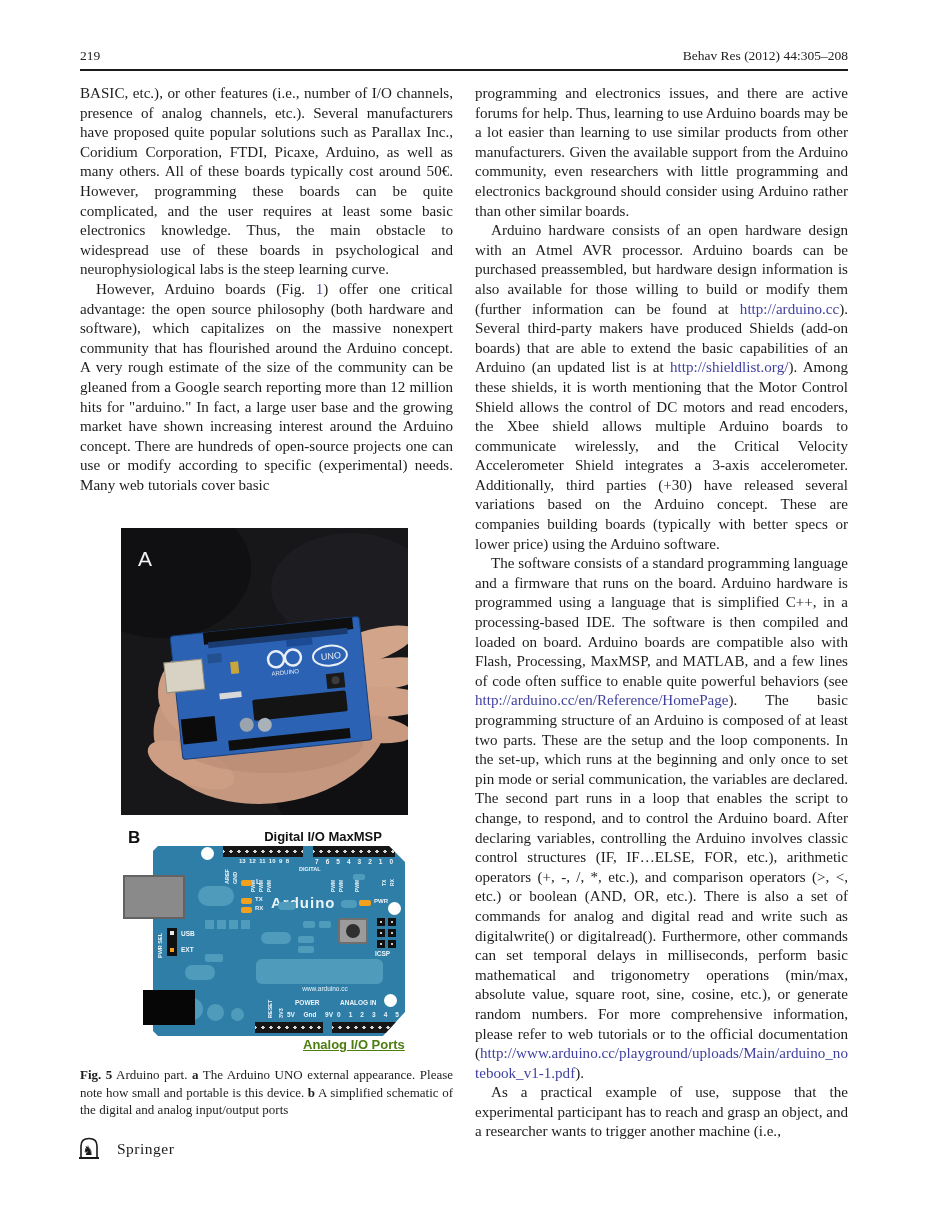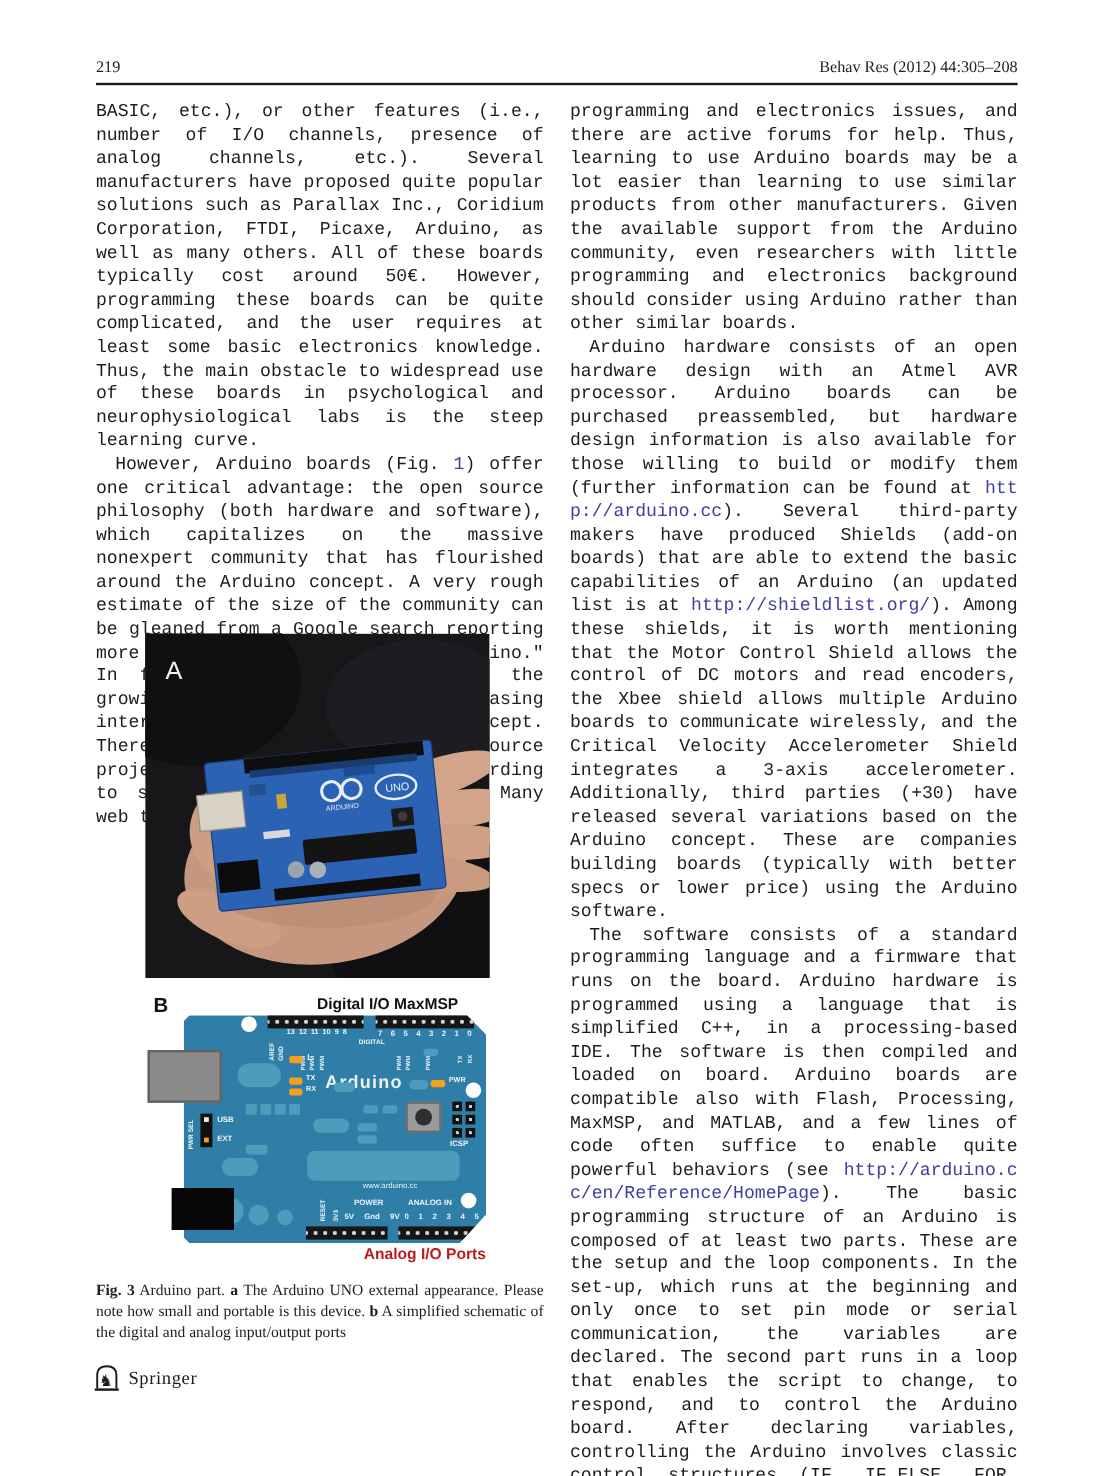--- a/index.html
+++ b/index.html
@@ -5,37 +5,37 @@
   html,body{margin:0;padding:0;background:#ffffff;}
   .page{position:relative;width:925px;height:1230px;background:#ffffff;overflow:hidden;
         font-family:"Liberation Serif",serif;color:#1c1c1c;}
   
   .hdr{position:absolute;top:48px;left:80px;width:768px;font-size:13.5px;color:#222;}
   .hdr .pgnum{position:absolute;left:0;top:0;}
   .hdr .jref{position:absolute;right:0;top:0;}
   .rule{position:absolute;left:80px;top:69px;width:768px;height:2px;background:#1a1a1a;}
   
   .col{position:absolute;top:84px;width:373px;font-size:15.1px;line-height:19.6px;
-       text-align:justify;color:#1d1d1d;font-family:Liberation Mono, monospace;}
+       text-align:justify;color:#1d1d1d;}
   .col-left{left:80px;}
   .col-right{left:475px;}
   .para{margin:0;}
   .para.indent{text-indent:16px;}
   .link{color:#3f3f9f;word-break:break-all;}
   .bold{font-weight:bold;}
   
   .photo-fig{position:absolute;left:121px;top:528px;width:287px;height:287px;}
   
   .schem{position:absolute;left:108px;top:826px;width:330px;height:236px;
          font-family:"Liberation Sans",sans-serif;}
   .panel-b{position:absolute;left:20px;top:2px;font-size:17px;font-weight:bold;color:#111;}
   .ports-top{position:absolute;left:150px;top:3px;width:130px;text-align:center;
              font-size:13px;font-weight:bold;color:#111;}
-  .ports-bottom{position:absolute;left:195px;top:211px;width:102px;text-align:center;
-                font-size:13px;font-weight:bold;color:#b91c1c;}
+  .ports-bottom{position:absolute;left:195px;top:211px;width:102px;text-align:left;
+                font-size:13px;font-weight:bold;color:#4d7c0f;text-decoration:underline;}
   .board{position:absolute;left:45px;top:20px;width:252px;height:190px;background:#2e7ea8;
          clip-path:polygon(0 5px,5px 0,236px 0,100% 16px,100% 166px,230px 100%,5px 100%,0 185px);}
   .usb{position:absolute;left:15px;top:49px;width:62px;height:44px;background:#8a8a8a;
        border:2px solid #636363;box-sizing:border-box;}
   .jack{position:absolute;left:35px;top:164px;width:52px;height:35px;background:#060606;}
   .hole{position:absolute;width:13px;height:13px;border-radius:50%;background:#fff;}
   .strip{position:absolute;height:11px;background:#161616;
          background-image:radial-gradient(circle,#d9d9d9 1.6px,rgba(0,0,0,0) 1.8px);
          background-size:8px 11px;background-position:4px 50%;}
   .deco{position:absolute;background:#4f9bbb;}
@@ -56,21 +56,21 @@
   .icsp .pin{width:8px;height:8px;background:#101010;
              background-image:radial-gradient(circle,#cfcfcf 1.3px,rgba(0,0,0,0) 1.5px);}
   .jumper{position:absolute;left:14px;top:82px;width:10px;height:28px;background:#101010;}
   .jumper .jp{position:absolute;left:3px;width:4px;height:4px;background:#e8e8e8;}
   .jumper .jp.org{background:#f3a11c;}
   
   .caption{position:absolute;left:80px;top:1066px;width:373px;font-size:13px;
            line-height:17.6px;text-align:justify;color:#1d1d1d;}
   
   .footer{position:absolute;left:78px;top:1136px;display:flex;align-items:center;gap:7px;}
-  .footer .pub{font-size:15.5px;color:#1b1b1b;letter-spacing:0.5px;}
+  .footer .pub{font-size:15.5px;color:#1b1b1b;letter-spacing:0.5px;margin-left:10px;}
 </style>
 </head>
 <body>
 
 <div class="page">
 
   <div class="hdr">
     <span class="pgnum">219</span>
     <span class="jref">Behav Res (2012) 44:305–208</span>
   </div>
@@ -78,20 +78,21 @@
 
   <div class="col col-left">
     <p class="para"><span>BASIC, etc.), or other features (i.e., number of I/O channels, presence of analog channels, etc.). Several manufacturers have proposed quite popular solutions such as Parallax Inc., Coridium Corporation, FTDI, Picaxe, Arduino, as well as many others. All of these boards typically cost around 50€. However, programming these boards can be quite complicated, and the user requires at least some basic electronics knowledge. Thus, the main obstacle to widespread use of these boards in psychological and neurophysiological labs is the steep learning curve.</span></p>
     <p class="para indent"><span>However, Arduino boards (Fig. </span><span class="link">1</span><span>) offer one critical advantage: the open source philosophy (both hardware and software), which capitalizes on the massive nonexpert community that has flourished around the Arduino concept. A very rough estimate of the size of the community can be gleaned from a Google search reporting more than 12 million hits for "arduino." In fact, a large user base and the growing market have shown increasing interest around the Arduino concept. There are hundreds of open-source projects one can use or modify according to specific (experimental) needs. Many web tutorials cover basic</span></p>
   </div>
 
   <div class="col col-right">
     <p class="para"><span>programming and electronics issues, and there are active forums for help. Thus, learning to use Arduino boards may be a lot easier than learning to use similar products from other manufacturers. Given the available support from the Arduino community, even researchers with little programming and electronics background should consider using Arduino rather than other similar boards.</span></p>
     <p class="para indent"><span>Arduino hardware consists of an open hardware design with an Atmel AVR processor. Arduino boards can be purchased preassembled, but hardware design information is also available for those willing to build or modify them (further information can be found at </span><span class="link">http://arduino.cc</span><span>). Several third-party makers have produced Shields (add-on boards) that are able to extend the basic capabilities of an Arduino (an updated list is at </span><span class="link">http://shieldlist.org/</span><span>). Among these shields, it is worth mentioning that the Motor Control Shield allows the control of DC motors and read encoders, the Xbee shield allows multiple Arduino boards to communicate wirelessly, and the Critical Velocity Accelerometer Shield integrates a 3-axis accelerometer. Additionally, third parties (+30) have released several variations based on the Arduino concept. These are companies building boards (typically with better specs or lower price) using the Arduino software.</span></p>
     <p class="para indent"><span>The software consists of a standard programming language and a firmware that runs on the board. Arduino hardware is programmed using a language that is simplified C++, in a processing-based IDE. The software is then compiled and loaded on board. Arduino boards are compatible also with Flash, Processing, MaxMSP, and MATLAB, and a few lines of code often suffice to enable quite powerful behaviors (see </span><span class="link">http://arduino.cc/en/Reference/HomePage</span><span>). The basic programming structure of an Arduino is composed of at least two parts. These are the setup and the loop components. In the set-up, which runs at the beginning and only once to set pin mode or serial communication, the variables are declared. The second part runs in a loop that enables the script to change, to respond, and to control the Arduino board. After declaring variables, controlling the Arduino involves classic control structures (IF, IF…ELSE, FOR, etc.), arithmetic operators (+, -, /, *, etc.), and comparison operators (&gt;, &lt;, etc.) or boolean (AND, OR, etc.). There is also a set of commands for analog and digital read and write such as digitalwrite() or digitalread(). Furthermore, other commands can set temporal delays in milliseconds, perform basic mathematical and trigonometry operations (min/max, absolute value, square root, sine, cosine, etc.), or generate random numbers. For more comprehensive information, please refer to web tutorials or to the official documentation (</span><span class="link">http://www.arduino.cc/playground/uploads/Main/arduino_notebook_v1-1.pdf</span><span>).</span></p>
+    <p class="para indent"><span>As a practical example of use, suppose that the experimental participant has to reach and grasp an object, and a researcher wants to trigger another machine (i.e.,</span></p>
   </div>
 
   <div class="photo-fig">
     <svg width="287" height="287" viewBox="0 0 287 287">
       <rect x="0" y="0" width="287" height="287" fill="#17171a"></rect>
       <ellipse cx="40" cy="40" rx="90" ry="70" fill="#101013"></ellipse>
       <ellipse cx="250" cy="250" rx="100" ry="80" fill="#101013"></ellipse>
       <ellipse cx="230" cy="60" rx="80" ry="55" fill="#1d1d21"></ellipse>
 
       <g>
@@ -251,21 +252,21 @@
       <div class="strip" style="left:102px;top:176px;width:68px;"></div>
       <div class="strip" style="left:179px;top:176px;width:68px;"></div>
     </div>
 
     <div class="usb"></div>
     <div class="jack"></div>
 
     <div class="ports-bottom">Analog I/O Ports</div>
   </div>
 
-  <div class="caption"><span class="bold">Fig. 3</span><span> Arduino part. </span><span class="bold">a</span><span> The Arduino UNO external appearance. Please note how small and portable is this device. </span><span class="bold">b</span><span> A simplified schematic of the digital and analog input/output ports</span></div>
+  <div class="caption"><span class="bold">Fig. 5</span><span> Arduino part. </span><span class="bold">a</span><span> The Arduino UNO external appearance. Please note how small and portable is this device. </span><span class="bold">b</span><span> A simplified schematic of the digital and analog input/output ports</span></div>
 
   <div class="footer">
     <svg width="22" height="26" viewBox="0 0 22 26">
       <path d="M3,21 V10 Q3,2.5 11,2.5 Q19,2.5 19,10 V21" fill="none" stroke="#1a1a1a" stroke-width="1.6"></path>
       <rect x="1" y="21" width="20" height="2" fill="#1a1a1a"></rect>
       <text x="4.5" y="19" font-size="13" fill="#1a1a1a">♞</text>
     </svg>
     <span class="pub">Springer</span>
   </div>
 

